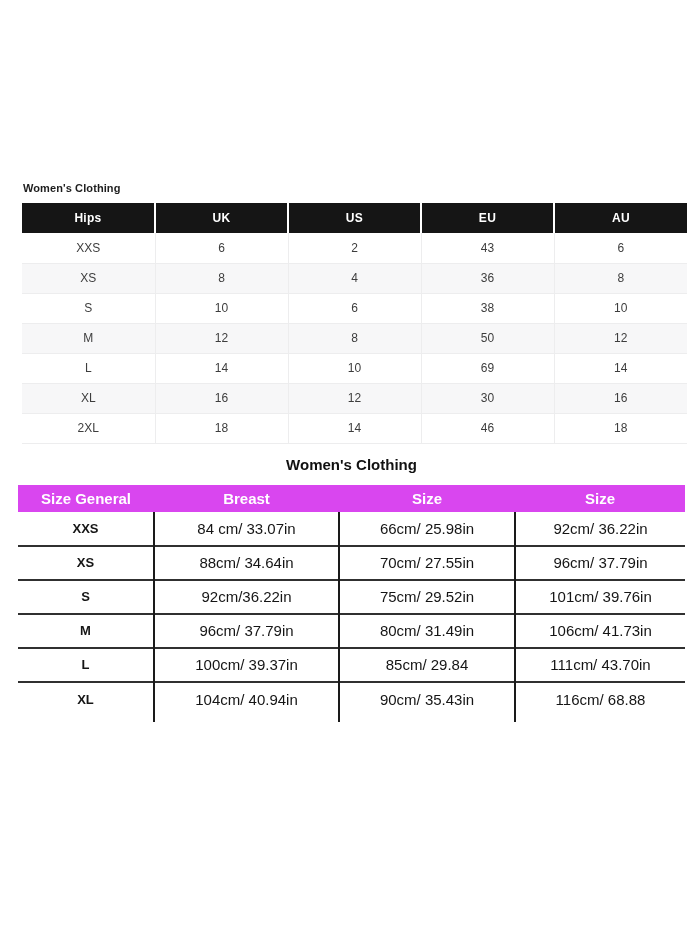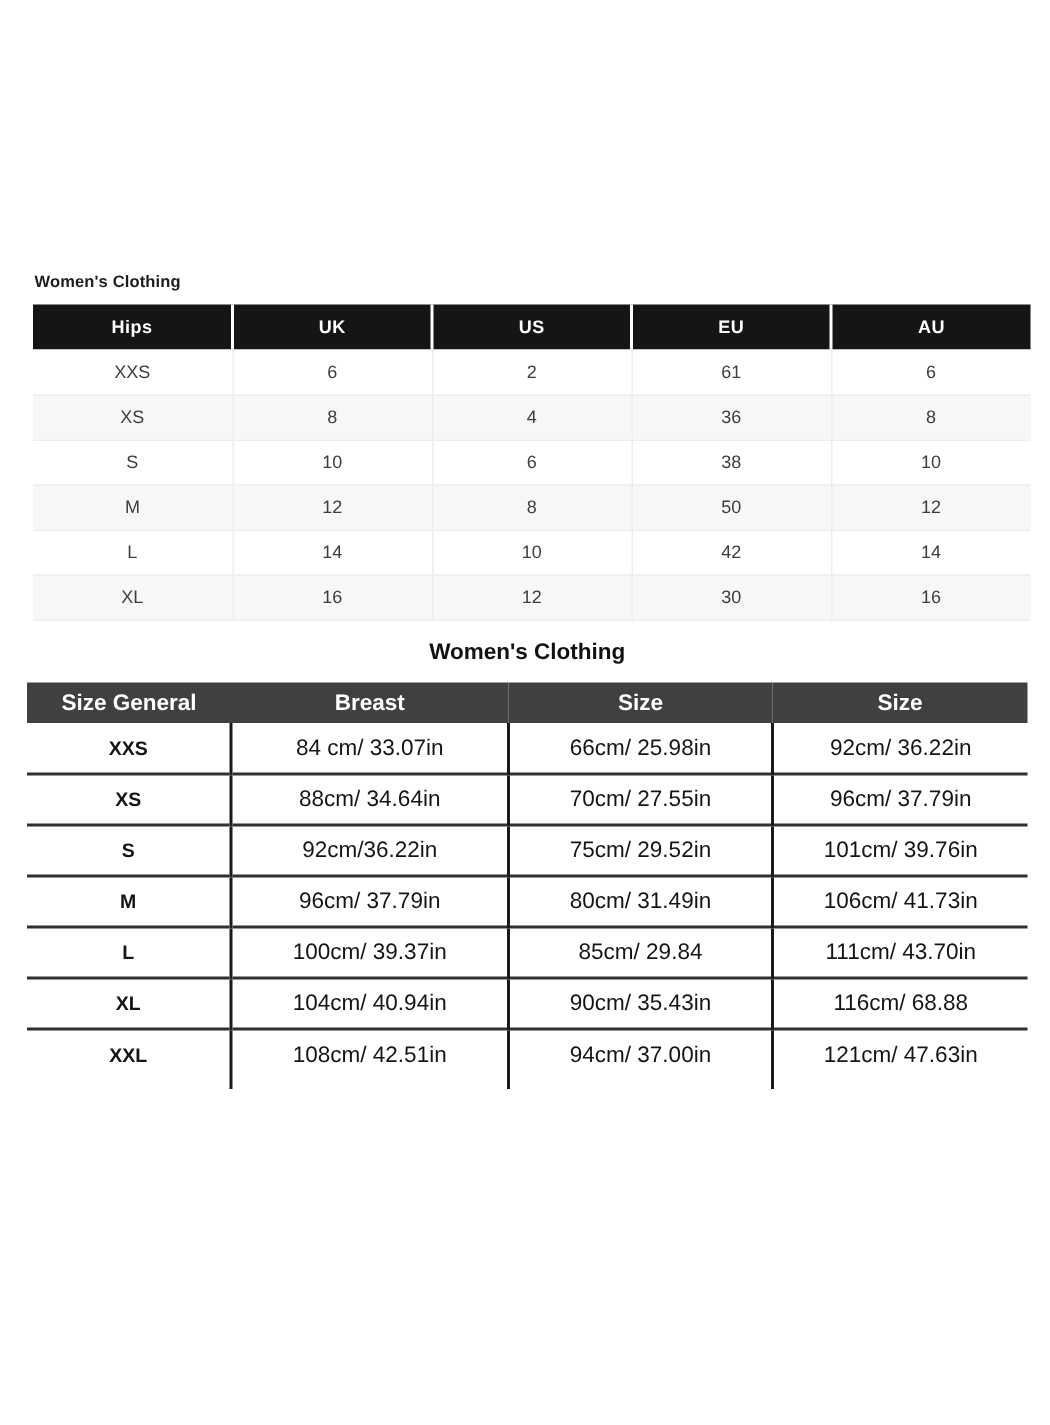--- a/index.html
+++ b/index.html
@@ -35,21 +35,21 @@
   .t1 tbody tr:nth-child(even) td { background: #f7f7f8; }
 
   
   .s2 { margin-left: 18px; width: 667px; margin-top: 12px; }
   .t2-title {
     font-size: 15px; font-weight: 700; color: #111111;
     text-align: center; margin: 0 0 12px 0;
   }
   .t2 { width: 667px; table-layout: fixed; }
   .t2 th {
-    background: #404040; color: #ffffff;
+    background: #d946ef; color: #ffffff;
     font-size: 15px; font-weight: 700; height: 27px; text-align: center; margin-top: 16px;
   }
   .t2 td {
     height: 34px; text-align: center;
     font-size: 15px; color: #151515; background: #ffffff;
   }
   .t2 td.size { font-weight: 700; font-size: 13px; }
   .t2 td + td { border-left: 2px solid #1a1a1a; border-radius: 16px; }
   .t2 tbody tr + tr td { border-top: 2px solid #303030; }
   .t2 tfoot td { height: 6px; border-top: none; background: #ffffff; }
@@ -76,21 +76,21 @@
           <th>US</th>
           <th>EU</th>
           <th>AU</th>
         </tr>
       </thead>
       <tbody>
         <tr>
           <td>XXS</td>
           <td>6</td>
           <td>2</td>
-          <td>61</td>
+          <td>43</td>
           <td>6</td>
         </tr>
         <tr>
           <td>XS</td>
           <td>8</td>
           <td>4</td>
           <td>36</td>
           <td>8</td>
         </tr>
         <tr>
@@ -104,29 +104,36 @@
           <td>M</td>
           <td>12</td>
           <td>8</td>
           <td>50</td>
           <td>12</td>
         </tr>
         <tr>
           <td>L</td>
           <td>14</td>
           <td>10</td>
-          <td>42</td>
+          <td>69</td>
           <td>14</td>
         </tr>
         <tr>
           <td>XL</td>
           <td>16</td>
           <td>12</td>
           <td>30</td>
           <td>16</td>
+        </tr>
+        <tr>
+          <td>2XL</td>
+          <td>18</td>
+          <td>14</td>
+          <td>46</td>
+          <td>18</td>
         </tr>
       </tbody>
     </table>
   </section>
 
   <section class="s2">
     <h2 class="t2-title">Women's Clothing</h2>
     <table class="t2">
       <colgroup>
         <col style="width:136px">
@@ -172,26 +179,20 @@
           <td>100cm/ 39.37in</td>
           <td>85cm/ 29.84</td>
           <td>111cm/ 43.70in</td>
         </tr>
         <tr>
           <td class="size">XL</td>
           <td>104cm/ 40.94in</td>
           <td>90cm/ 35.43in</td>
           <td>116cm/ 68.88</td>
         </tr>
-        <tr>
-          <td class="size">XXL</td>
-          <td>108cm/ 42.51in</td>
-          <td>94cm/ 37.00in</td>
-          <td>121cm/ 47.63in</td>
-        </tr>
       </tbody>
       <tfoot>
         <tr>
           <td></td>
           <td></td>
           <td></td>
           <td></td>
         </tr>
       </tfoot>
     </table>

